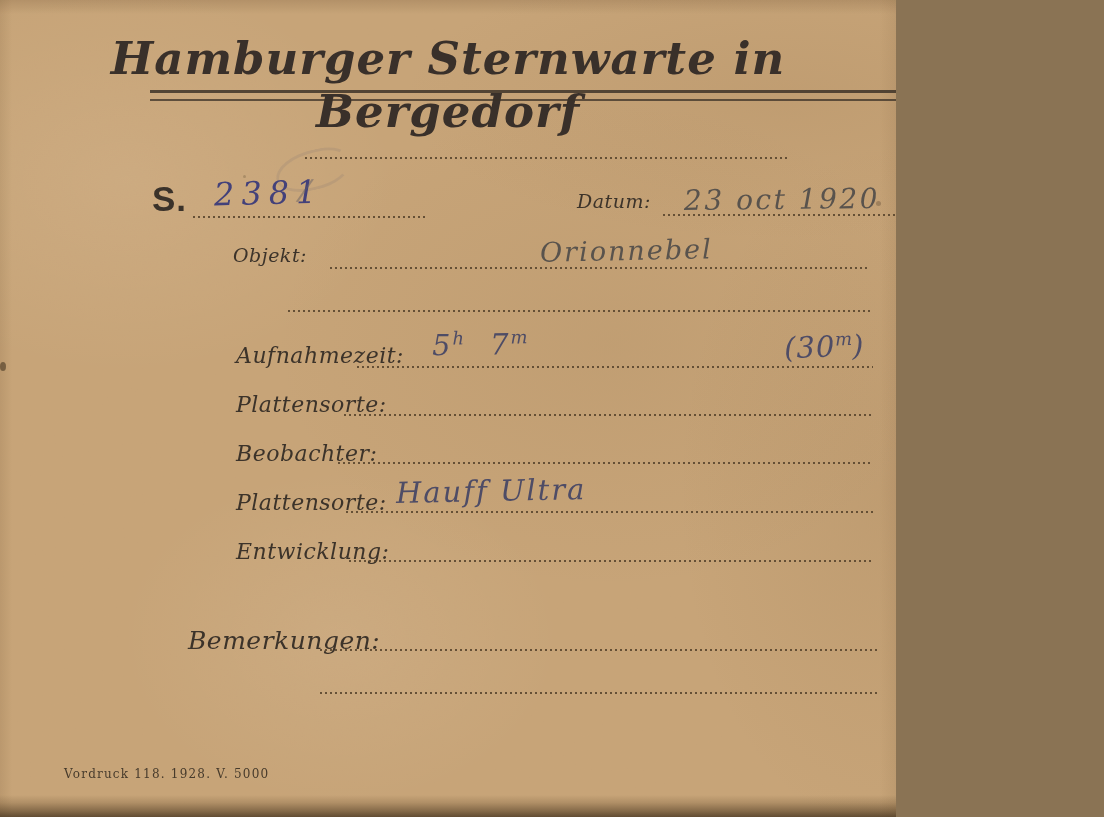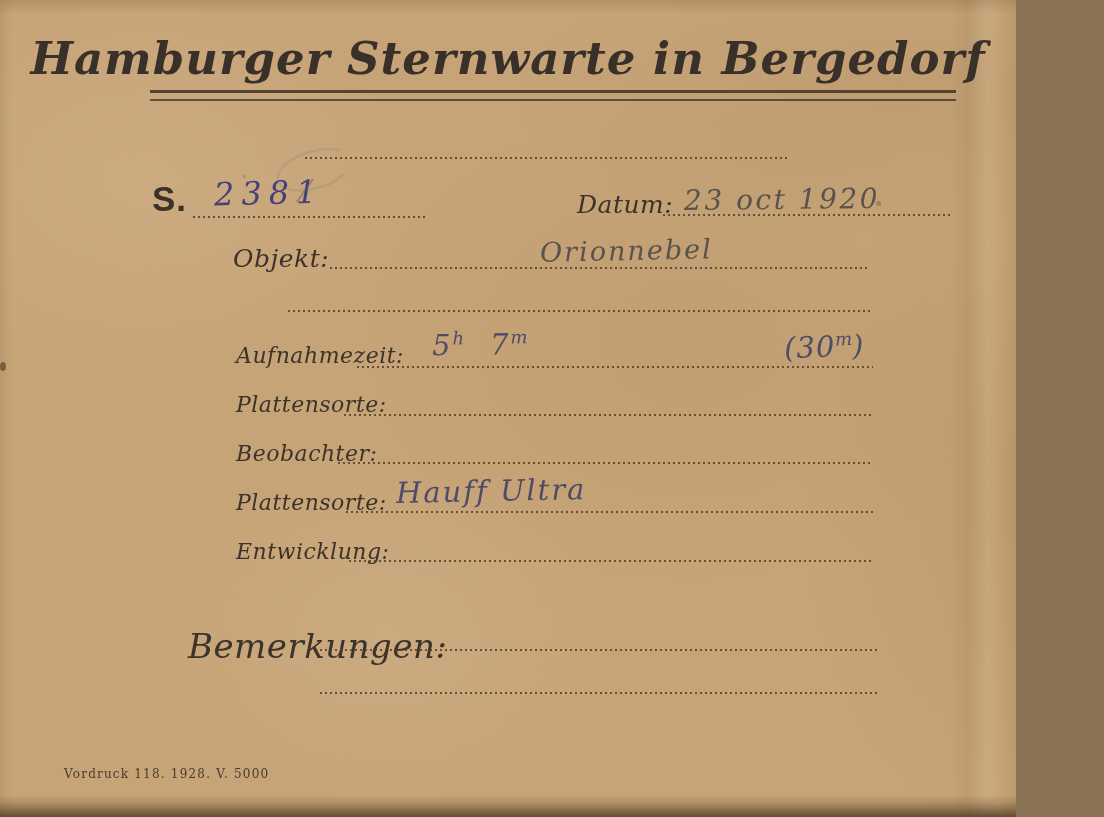--- a/index.html
+++ b/index.html
@@ -1,17 +1,17 @@
 <!DOCTYPE html>
 <html><head>
 <meta charset="utf-8">
 <style>
   html,body{margin:0;padding:0;background:#8a7354;}
   .scan{
-    position:relative;width:1016px;height:817px;overflow:hidden;
+    position:relative;width:896px;height:817px;overflow:hidden;
     background-color:#c8a478;
     background-image:
       radial-gradient(ellipse 420px 300px at 14% 22%, rgba(255,236,204,0.10), transparent 65%),
       radial-gradient(ellipse 520px 380px at 68% 42%, rgba(118,88,50,0.08), transparent 65%),
       radial-gradient(ellipse 340px 260px at 38% 78%, rgba(255,241,212,0.09), transparent 65%),
       radial-gradient(ellipse 600px 220px at 88% 12%, rgba(128,94,54,0.10), transparent 65%),
       radial-gradient(ellipse 300px 500px at 99% 60%, rgba(118,88,50,0.10), transparent 70%),
       linear-gradient(180deg, rgba(105,78,44,0.22) 0px, rgba(105,78,44,0) 14px),
       linear-gradient(90deg,  rgba(105,78,44,0.14) 0px, rgba(105,78,44,0) 12px),
       linear-gradient(270deg, rgba(105,78,44,0.10) 0px, rgba(105,78,44,0) 16px);
@@ -23,22 +23,22 @@
     background:linear-gradient(90deg, transparent, rgba(118,86,48,0.10) 35%, rgba(255,240,214,0.09) 70%, transparent);}
   .bottom-edge{position:absolute;left:0;right:0;bottom:0;height:22px;
     background:linear-gradient(180deg, rgba(92,68,38,0) 0%, rgba(92,68,38,0.22) 35%, rgba(74,54,30,0.55) 75%, rgba(58,42,24,0.72) 100%);}
   .title{position:absolute;top:32px;left:0;width:100%;text-align:center;
     font-style:italic;font-weight:600;font-size:45px;letter-spacing:1px;color:#39302a;}
   .rule{position:absolute;left:150px;top:90px;width:806px;height:6px;
     border-top:3px solid rgba(58,48,38,0.82);border-bottom:2px solid rgba(58,48,38,0.75);}
   .dots{position:absolute;height:2px;
     background-image:repeating-linear-gradient(90deg, rgba(84,65,42,0.85) 0px, rgba(84,65,42,0.85) 2px, transparent 2px, transparent 5px);}
   .lbl{position:absolute;font-style:italic;font-size:22px;letter-spacing:0.5px;color:#3c332a;white-space:nowrap;}
-  .lbl-lg{font-size:25px;}
-  .lbl-md{font-size:34px;}
+  .lbl-lg{font-size:19px;}
+  .lbl-md{font-size:25px;}
   .s-lbl{position:absolute;left:152px;top:179px;font-family:"Liberation Sans",sans-serif;
     font-weight:bold;font-size:35px;letter-spacing:1px;color:#3a322a;}
   .hw{position:absolute;font-family:"DejaVu Serif",serif;font-style:italic;white-space:nowrap;}
   .hw-ink{color:#43417a;}
   .hw-pencil{color:#59534d;}
   .hw-plate{color:#4e4c66;}
   .hw sup{font-size:0.62em;vertical-align:super;letter-spacing:0;}
   .serial-val{left:214px;top:174px;font-size:32px;letter-spacing:7px;transform:rotate(-1.5deg);}
   .serial-stray{left:300px;top:172px;font-size:30px;color:rgba(95,90,100,0.45);transform:rotate(8deg);}
   .scribble{position:absolute;left:275px;top:150px;width:70px;height:34px;opacity:0.14;

